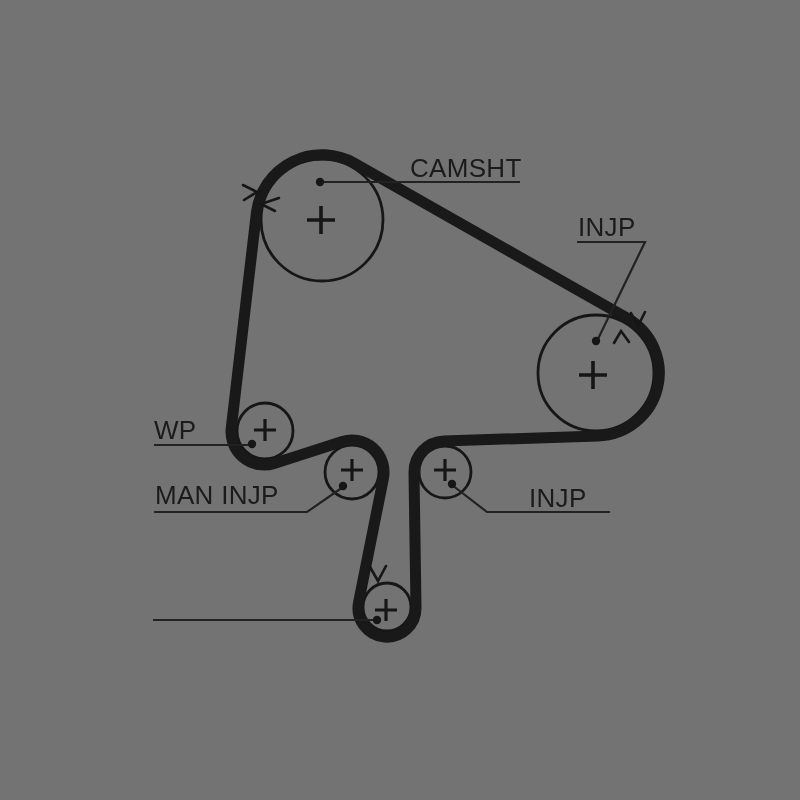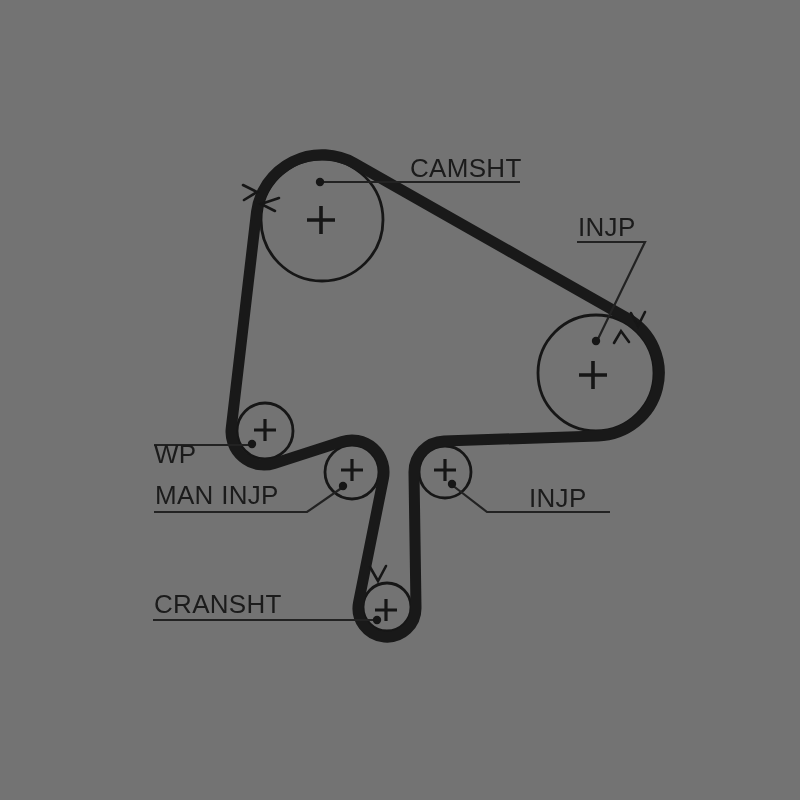--- a/index.html
+++ b/index.html
@@ -24,21 +24,21 @@
     position: absolute;
     font-size: 26px;
     line-height: 26px;
     color: #1b1b1b;
     letter-spacing: 0.3px;
     white-space: pre;
     user-select: none;
   }
   .lbl-camshaft        { left: 410px; top: 155px; }
   .lbl-injection-pump  { left: 578px; top: 214px; }
-  .lbl-water-pump      { left: 154px; top: 417px; margin-top: 24px; }
+  .lbl-water-pump      { left: 154px; top: 417px; }
   .lbl-manual-tensioner{ left: 155px; top: 482px; }
   .lbl-idler           { left: 529px; top: 485px; }
   .lbl-crankshaft      { left: 154px; top: 591px; }
 </style>
 </head>
 <body>
 
 <div id="canvas">
 
   <svg id="diagram-svg" width="800" height="800" viewBox="0 0 800 800">
@@ -100,15 +100,14 @@
       <polyline points="614,343 621,331 629,342"></polyline>
       <polyline points="370,567 378,581 386,566"></polyline>
     </g>
   </svg>
 
   <div class="pulley-label lbl-camshaft">CAMSHT</div>
   <div class="pulley-label lbl-injection-pump">INJP</div>
   <div class="pulley-label lbl-water-pump">WP</div>
   <div class="pulley-label lbl-manual-tensioner">MAN INJP</div>
   <div class="pulley-label lbl-idler">INJP</div>
-  <div class="pulley-label lbl-crankshaft">CRANSHT</div>
 
 </div>
 
 </body></html>

